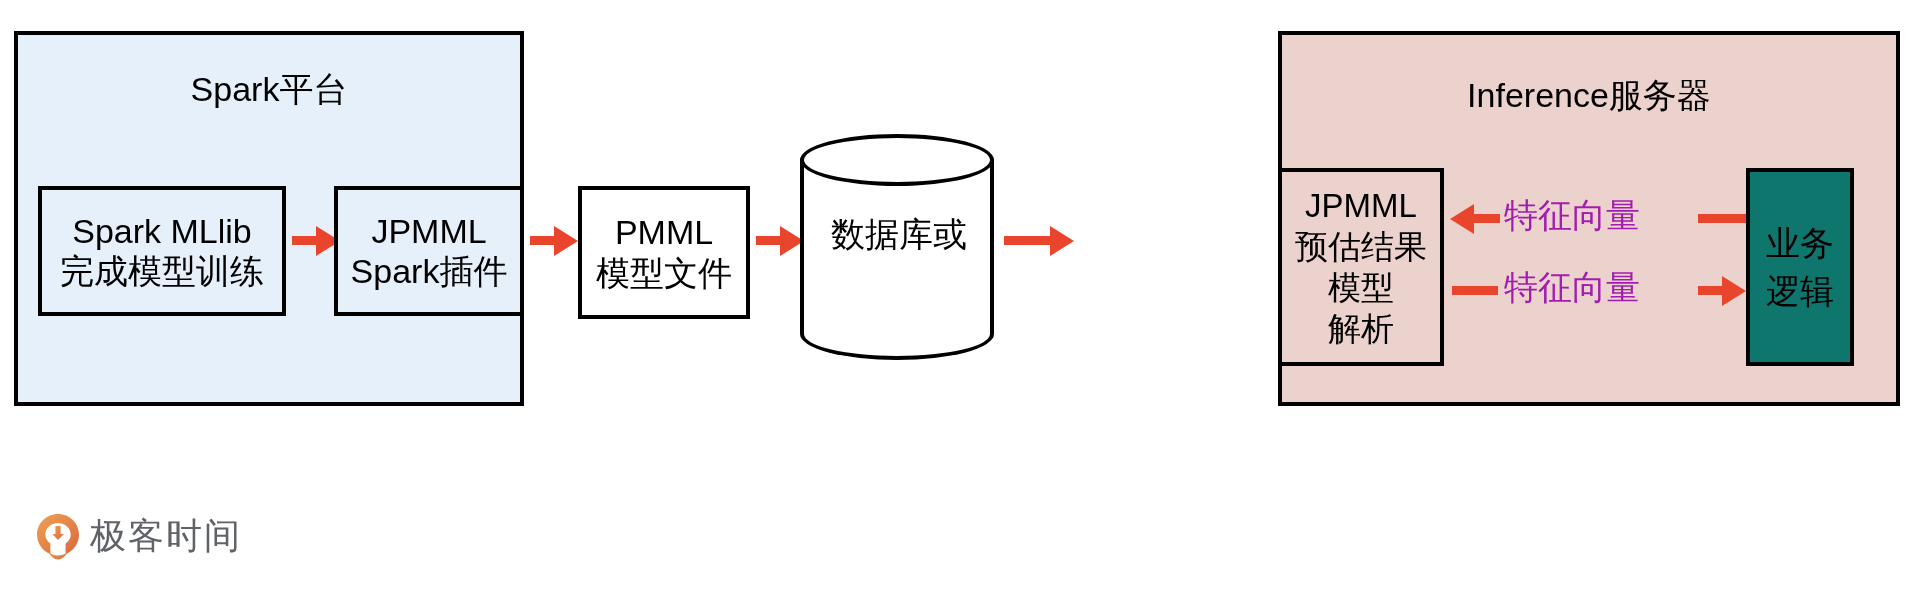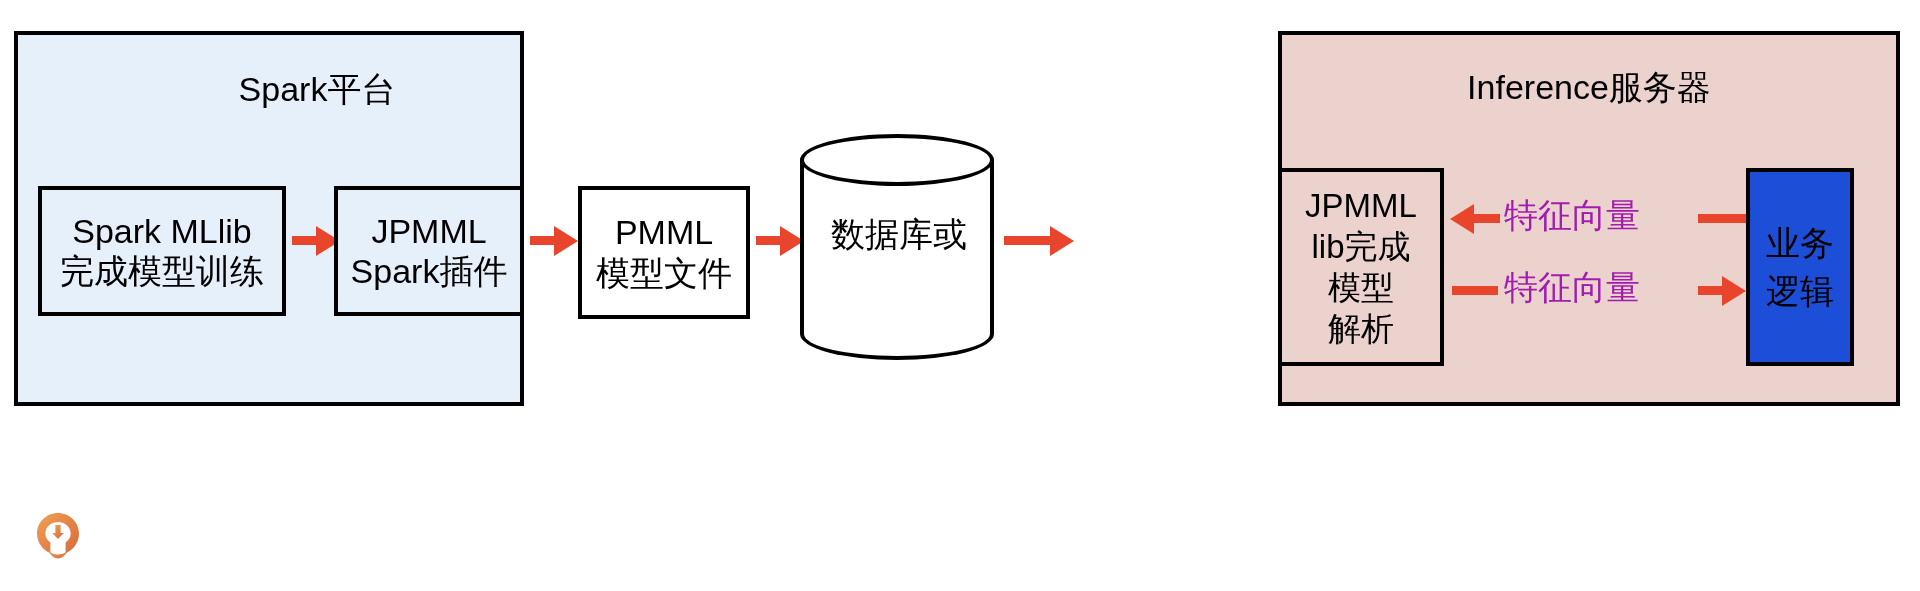--- a/index.html
+++ b/index.html
@@ -134,21 +134,21 @@
     font-family: "DejaVu Sans", "Liberation Sans", sans-serif;
   }
 </style>
 </head>
 <body>
 
 <div id="canvas">
 
   <div class="abs panel" style="left:14px; top:31px; width:510px; height:375px; background:#e6f0fb;">
   </div>
-  <div class="panel-title" style="left:14px; width:510px; top:72px;padding-left:48px;">Spark平台</div>
+  <div class="panel-title" style="left:14px; width:510px; top:72px;">Spark平台</div>
 
   <div class="abs box" style="left:38px; top:186px; width:248px; height:130px; background:#e6f0fb;">
     <span class="line">Spark MLlib</span>
     <span class="line">完成模型训练</span>
   </div>
 
   <div class="arrow-shaft" style="left:292px; top:236px; width:26px;"></div>
   <div class="arrow-head-right" style="left:316px; top:225.5px;"></div>
 
   <div class="abs box" style="left:334px; top:186px; width:190px; height:130px; background:#e6f0fb;">
@@ -173,40 +173,40 @@
     <div class="cyl-label" style="top:80px;">
       <span class="line">数据库或</span><br>
     </div>
   </div>
 
   <div class="arrow-shaft" style="left:1004px; top:236px; width:48px;"></div>
   <div class="arrow-head-right" style="left:1050px; top:225.5px;"></div>
 
   <div class="abs panel" style="left:1278px; top:31px; width:622px; height:375px; background:#ecd2cd;">
   </div>
-  <div class="panel-title" style="left:1278px; width:622px; top:70px;">Inference服务器</div>
+  <div class="panel-title" style="left:1278px; width:622px; top:78px;">Inference服务器</div>
 
   <div class="abs box" style="left:1278px; top:168px; width:166px; height:198px; background:#ecd2cd; font-size:33px; line-height:1.25;">
     <span class="line">JPMML</span>
-    <span class="line">lib完成</span>
+    <span class="line">预估结果</span>
     <span class="line">模型</span>
     <span class="line">解析</span>
   </div>
 
   <div class="arrow-head-left" style="left:1450px; top:203.5px;"></div>
   <div class="arrow-shaft" style="left:1474px; top:214px; width:26px;"></div>
   <div class="conn-label" style="left:1504px; top:198px;">特征向量</div>
   <div class="arrow-shaft" style="left:1698px; top:214px; width:48px;"></div>
 
   <div class="arrow-shaft" style="left:1452px; top:286px; width:46px;"></div>
   <div class="conn-label" style="left:1504px; top:270px;">特征向量</div>
   <div class="arrow-shaft" style="left:1698px; top:286px; width:26px;"></div>
   <div class="arrow-head-right" style="left:1722px; top:275.5px;"></div>
 
-  <div class="abs box" style="left:1746px; top:168px; width:108px; height:198px; background:#1d4ed8;gap:8px;">
+  <div class="abs box" style="left:1746px; top:168px; width:108px; height:198px; background:#0f766e;gap:8px;">
     <span class="line">业务</span>
     <span class="line">逻辑</span>
   </div>
 
   <div class="logo-row" style="left:36px; top:512px;">
     <div class="logo-mark">
       <svg width="44" height="48" viewBox="0 0 44 48" xmlns="http://www.w3.org/2000/svg">
         <defs>
           <linearGradient id="gtg" x1="0" y1="0" x2="1" y2="1">
             <stop offset="0%" stop-color="#f0a154"></stop>
@@ -219,15 +219,16 @@
                  C34.7 25.3 32.7 28.5 29.6 30.5 L29.6 41.2
                  C37.4 38.1 43 30.5 43 21.6 C43 10.2 33.6 1 22 1 Z" fill="url(#gtg)"></path>
         <path d="M16.2 21.0 L22 27.0 L27.8 21.0 L24.6 21.0 L24.6 13.0
                  L19.4 13.0 L19.4 21.0 Z" fill="url(#gtg)"></path>
         <path d="M12.0 39.0 C15.2 44.0 18.6 46.6 22 46.6
                  C25.4 46.6 28.8 44.0 32.0 39.0
                  C28.6 41.4 25.3 42.6 22 42.6
                  C18.7 42.6 15.4 41.4 12.0 39.0 Z" fill="url(#gtg)"></path>
       </svg>
     </div>
+    <div class="logo-text">极客时间</div>
   </div>
 
 </div>
 
 </body></html>

